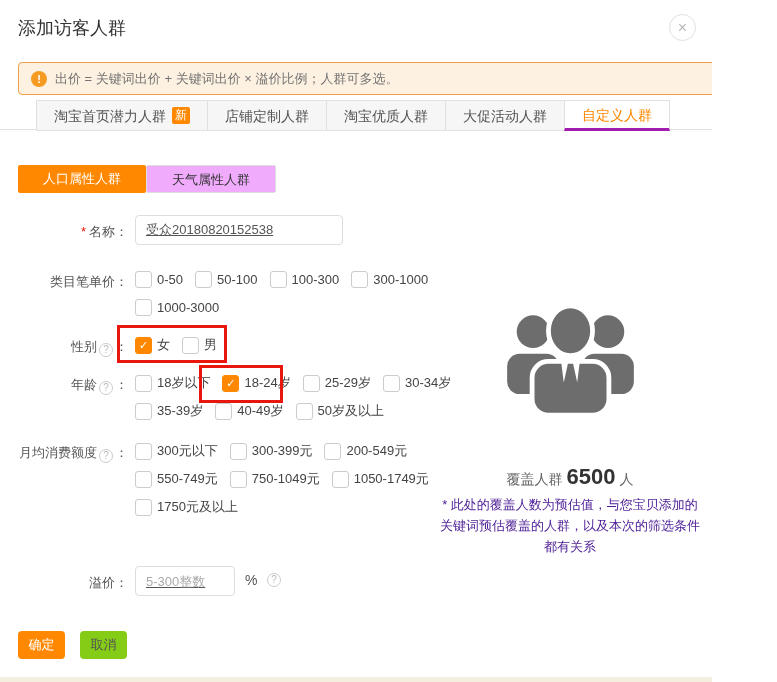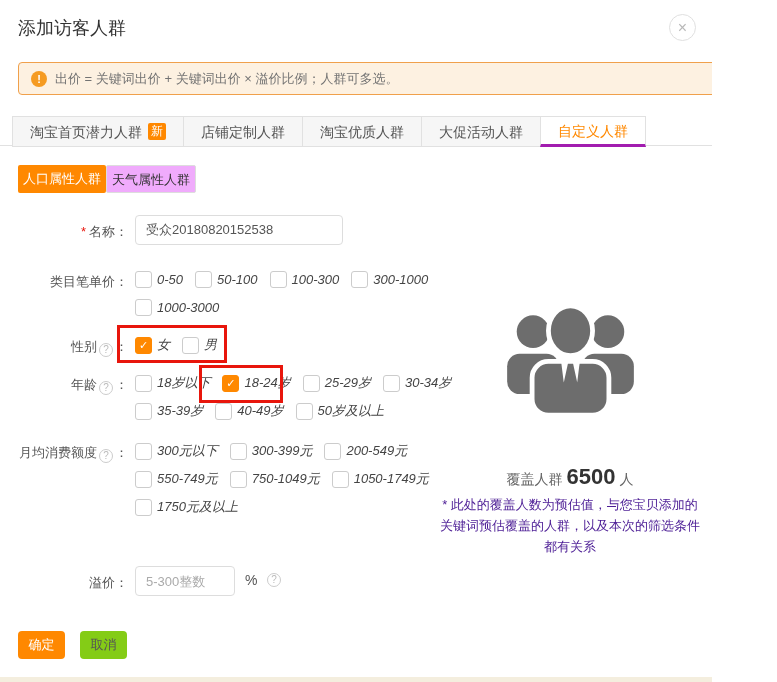--- a/index.html
+++ b/index.html
@@ -10,49 +10,49 @@
   .dlg-close { position:absolute; top:14px; right:16px; width:27px; height:27px; border:1px solid #e0e0e0;
                border-radius:50%; color:#b8b8b8; font-size:16px; line-height:25px; text-align:center; cursor:pointer; }
 
   .notice { position:absolute; left:18px; top:62px; width:741px; height:33px; background:#fdf1e1;
             border:1px solid #f0a04b; border-radius:4px; display:flex; align-items:center; padding:0 12px; }
   .alert-ic { width:16px; height:16px; border-radius:50%; background:#f59b22; color:#fff; font-size:11px;
               font-weight:bold; text-align:center; line-height:16px; margin-right:8px; flex:0 0 auto; }
   .notice-text { font-size:13px; color:#737373; }
   .notice-close { margin-left:auto; color:#8a8a8a; font-size:15px; cursor:pointer; }
 
-  .tabs { position:absolute; left:0; top:116px; width:777px; height:30px; border-bottom:1px solid #e1e1e1; padding-left:12px; display:flex; }
+  .tabs { position:absolute; left:0; top:100px; width:777px; height:30px; border-bottom:1px solid #e1e1e1; padding-left:36px; display:flex; }
   .tab { height:31px; line-height:30px; padding:0 17px; background:#f6f6f6; border:1px solid #e1e1e1;
          margin-left:-1px; font-size:14px; color:#555; cursor:pointer; display:flex; align-items:center; }
   .tab:first-child { margin-left:0; }
   .tab.active { background:#fff; color:#ff8800; border-bottom:3px solid #a21caf; z-index:2; }
   .badge { display:inline-block; background:#ff8800; color:#fff; font-size:12px; line-height:17px;
            padding:0 3px; border-radius:2px; margin-left:6px; }
 
   .subtabs { position:absolute; left:18px; top:165px; display:flex; }
-  .subtab { height:28px; line-height:28px; padding:0 5px; font-size:13px; cursor:pointer; }
+  .subtab { height:28px; line-height:28px; padding:0 25px; font-size:13px; cursor:pointer; }
   .subtab.active { background:#ff8800; color:#fff; border-radius:2px; }
   .subtab.plain { background:#f0abfc; border:1px solid #ddd; color:#333; border-radius:2px; }
 
   .flabel { position:absolute; left:0; width:128px; text-align:right; font-size:13px; color:#555; line-height:17px; }
   .req { color:#e8160c; margin-right:3px; }
   .help { display:inline-block; width:14px; height:14px; border:1px solid #ccc; border-radius:50%; color:#bbb;
           font-size:10px; line-height:12px; text-align:center; vertical-align:-2px; margin:0 2px; font-style:normal; cursor:pointer; }
   .help i { font-style:normal; }
 
   .txt-input { position:absolute; height:30px; border:1px solid #ddd; border-radius:4px; padding:0 10px;
-               font-size:13px; color:#555; font-family:inherit; outline:none; }
+               font-size:13px; color:#555; font-family:inherit; outline:none;text-decoration:underline; }
   .txt-input::placeholder { color:#aaa; }
   #name-input { left:135px; top:215px; width:208px; }
   #premium-input { left:135px; top:566px; width:100px; }
   .pct { position:absolute; left:245px; top:572px; font-size:14px; color:#555; }
   .premium-help { position:absolute; left:265px; top:573px; }
 
   .optline { position:absolute; left:135px; display:flex; align-items:center; }
-  .opt { display:inline-flex; align-items:center; margin-right:12px; font-size:13px; color:#444; cursor:pointer;font-style:italic; }
+  .opt { display:inline-flex; align-items:center; margin-right:12px; font-size:13px; color:#444; cursor:pointer; }
   .cb { width:17px; height:17px; border:1px solid #ccc; border-radius:3px; background:#fff; margin-right:5px;
         display:inline-flex; align-items:center; justify-content:center; flex:0 0 auto; }
   .cb.checked { background:#ff8800; border-color:#ff8800; color:#fff; font-size:11px; font-weight:bold; }
 
   .annot { position:absolute; border:3px solid #e8160c; pointer-events:none; z-index:5; }
   #annot-gender { left:117px; top:325px; width:110px; height:38px; }
   #annot-age { left:199px; top:365px; width:84px; height:38px; }
 
   .people-svg { position:absolute; left:503px; top:300px; }
   .coverage { position:absolute; left:445px; top:464px; width:250px; text-align:center; font-size:14px; color:#666; }

